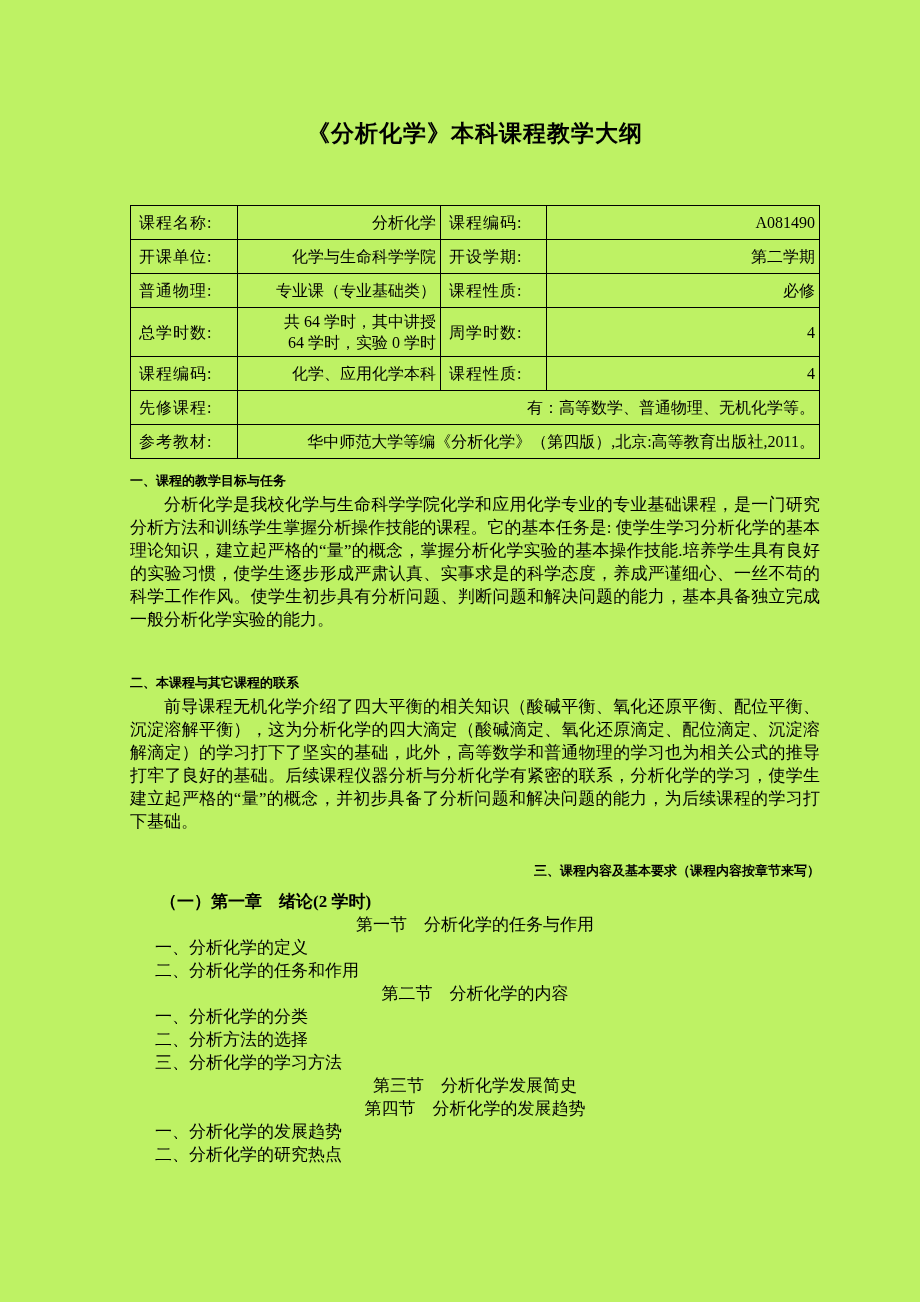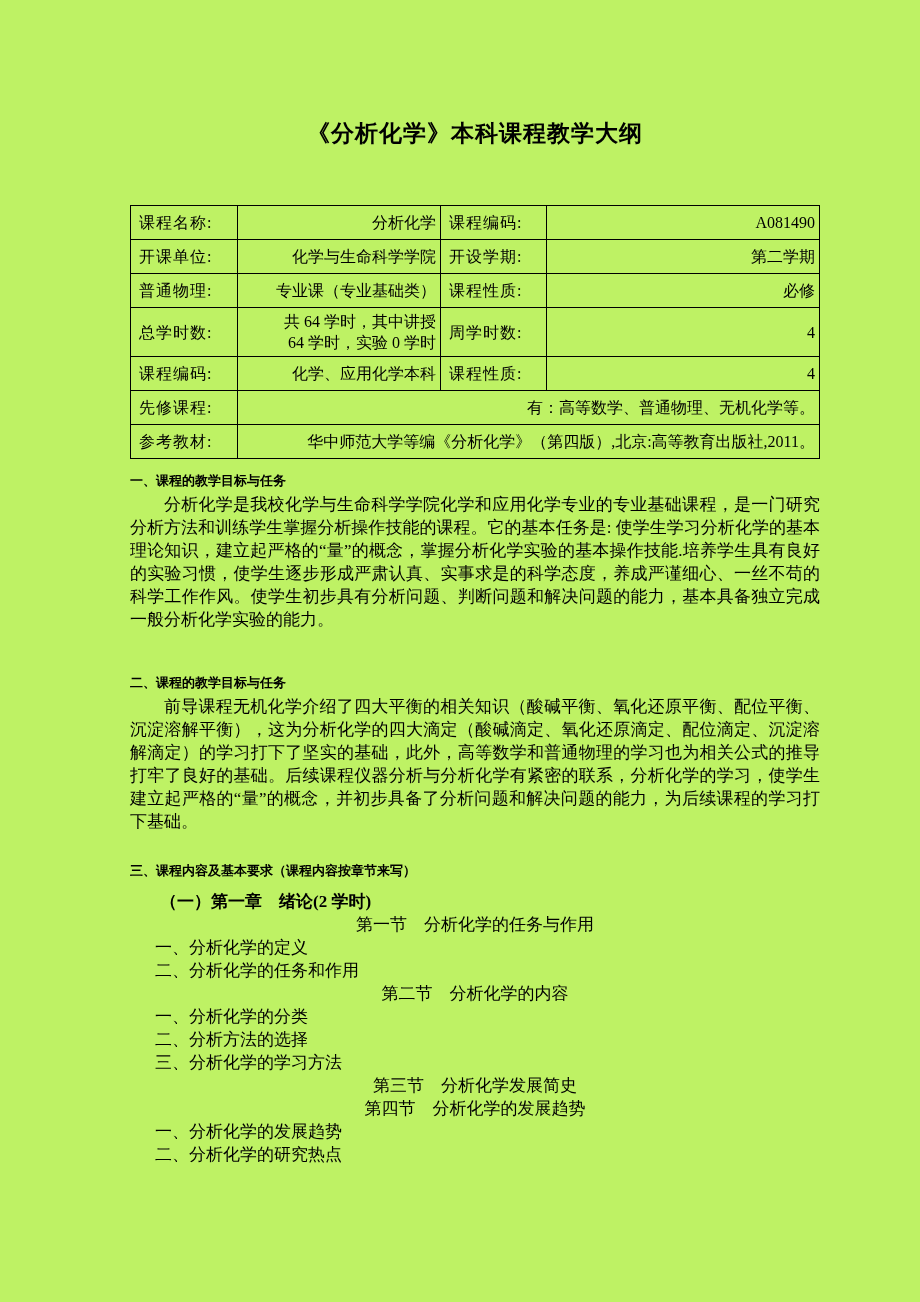--- a/index.html
+++ b/index.html
@@ -48,21 +48,21 @@
     text-align: right;
     white-space: pre-line;
   }
   h2.sec {
     font-size: 13px;
     font-weight: bold;
     line-height: 23px;
     margin-top: 10px;
   }
   h2.sec2 { margin-top: 40px; }
-  h2.sec3 { margin-top: 26px; }
+  h2.sec3 { margin-top: 26px; text-align: right; }
   p.body-text {
     font-size: 17px;
     line-height: 23px;
     text-align: justify;
     text-indent: 34px;
     margin-top: 1px;
   }
   .chapter {
     font-size: 17px;
     font-weight: bold;
@@ -131,21 +131,21 @@
         <tr>
           <td class="lbl">参考教材:</td>
           <td class="val" colspan="3">华中师范大学等编《分析化学》（第四版）,北京:高等教育出版社,2011。</td>
         </tr>
       </tbody>
     </table>
 
     <h2 class="sec">一、课程的教学目标与任务</h2>
     <p class="body-text">分析化学是我校化学与生命科学学院化学和应用化学专业的专业基础课程，是一门研究分析方法和训练学生掌握分析操作技能的课程。它的基本任务是: 使学生学习分析化学的基本理论知识，建立起严格的“量”的概念，掌握分析化学实验的基本操作技能.培养学生具有良好的实验习惯，使学生逐步形成严肃认真、实事求是的科学态度，养成严谨细心、一丝不苟的科学工作作风。使学生初步具有分析问题、判断问题和解决问题的能力，基本具备独立完成一般分析化学实验的能力。</p>
 
-    <h2 class="sec sec2">二、课程的教学目标与任务</h2>
+    <h2 class="sec sec2">二、本课程与其它课程的联系</h2>
     <p class="body-text">前导课程无机化学介绍了四大平衡的相关知识（酸碱平衡、氧化还原平衡、配位平衡、沉淀溶解平衡），这为分析化学的四大滴定（酸碱滴定、氧化还原滴定、配位滴定、沉淀溶解滴定）的学习打下了坚实的基础，此外，高等数学和普通物理的学习也为相关公式的推导打牢了良好的基础。后续课程仪器分析与分析化学有紧密的联系，分析化学的学习，使学生建立起严格的“量”的概念，并初步具备了分析问题和解决问题的能力，为后续课程的学习打下基础。</p>
 
     <h2 class="sec sec3">三、课程内容及基本要求（课程内容按章节来写）</h2>
     <div class="chapter">（一）第一章　绪论(2 学时)</div>
 
     <div class="outline">
       <div class="line center">第一节　分析化学的任务与作用</div>
       <div class="line item">一、分析化学的定义</div>
       <div class="line item">二、分析化学的任务和作用</div>
       <div class="line center">第二节　分析化学的内容</div>

